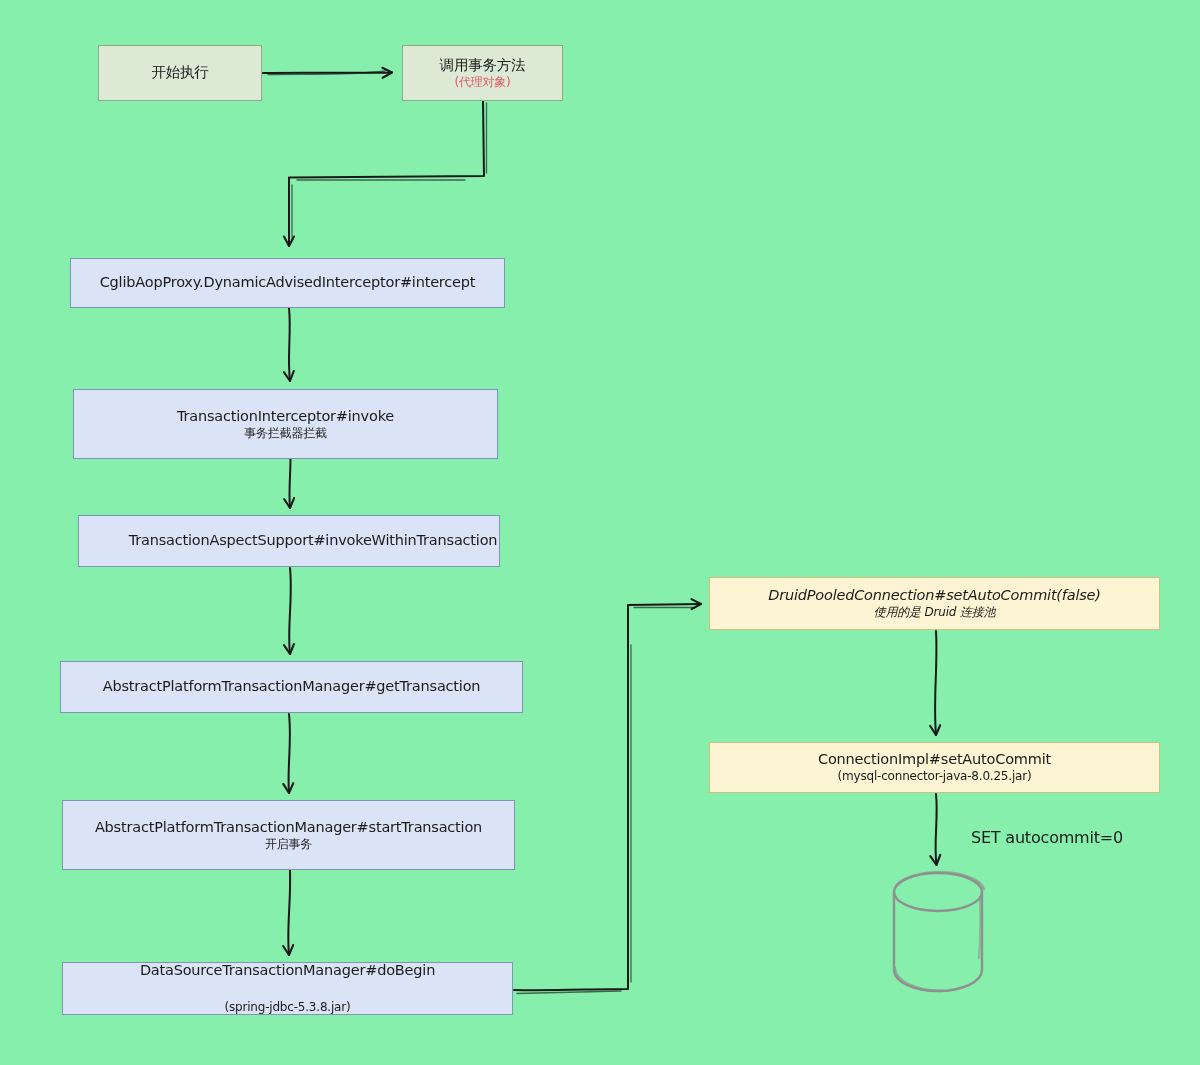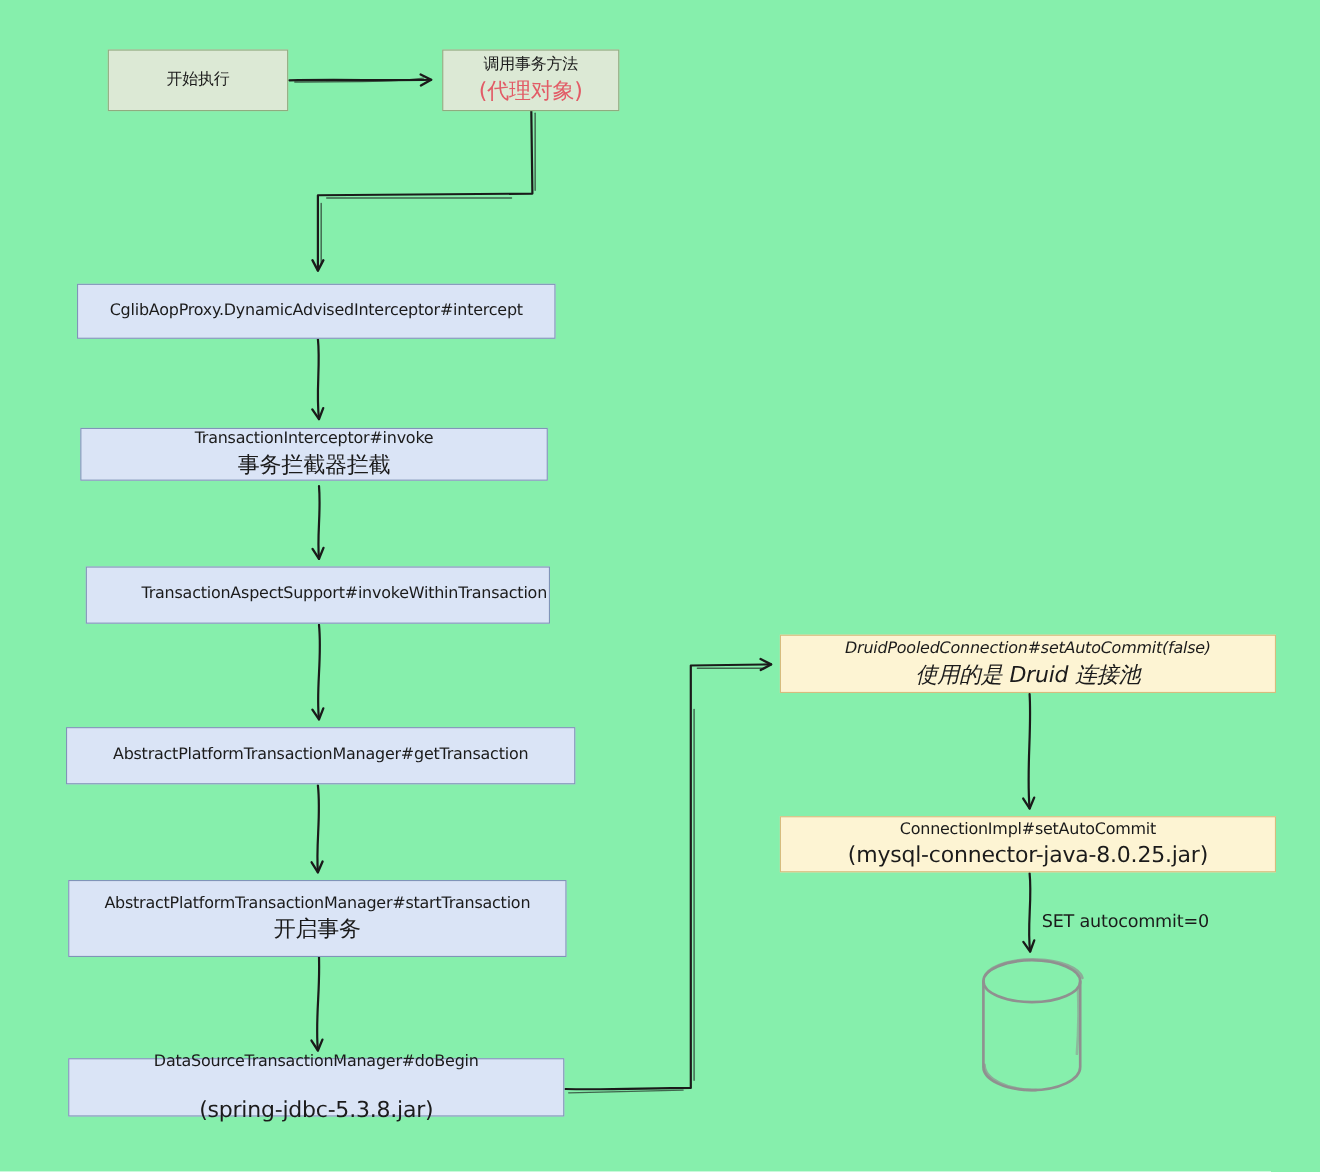--- a/index.html
+++ b/index.html
@@ -12,22 +12,22 @@
     position:absolute;box-sizing:border-box;
     display:flex;flex-direction:column;justify-content:center;align-items:center;
     text-align:center;font-size:14.5px;line-height:1.32;letter-spacing:-0.2px;
     white-space:nowrap;
   }
   .node span{display:block;}
   .green{background:#dce9d5;border:1.6px solid #90ab7f;}
   .blue{background:#dae4f6;border:1.6px solid #8094b8;}
   .yellow{background:#fdf4d3;border:1.6px solid #d6bc7e;}
   .red-line{color:#e25b66;}
-  .sub{font-size:20px;text-align:center;}
-  .float-label{position:absolute;font-size:16px;letter-spacing:-0.2px;color:#1b1b1b;}
+  .sub{font-size:12px;text-align:center;}
+  .float-label{position:absolute;font-size:16px;letter-spacing:-0.2px;color:#1b1b1b;margin-left:24px;}
   .wire{stroke:#1a1a1a;stroke-width:2;fill:none;stroke-linecap:round;stroke-linejoin:round;}
   .ghost{stroke:#1a1a1a;stroke-width:1.3;fill:none;opacity:0.65;stroke-linecap:round;}
   .db-line{stroke:#909090;stroke-width:2.4;fill:none;stroke-linecap:round;}
 </style>
 </head>
 <body>
 
 <div class="canvas">
 
   <svg class="wires" viewBox="0 0 1200 1065" xmlns="http://www.w3.org/2000/svg">
@@ -89,21 +89,21 @@
 
   <div class="node green" style="left:402px;top:45px;width:161px;height:56px;">
     <span>调用事务方法</span>
     <span class="red-line sub">(代理对象)</span>
   </div>
 
   <div class="node blue" style="left:70px;top:258px;width:435px;height:50px;">
     <span>CglibAopProxy.DynamicAdvisedInterceptor#intercept</span>
   </div>
 
-  <div class="node blue" style="left:73px;top:389px;width:425px;height:48px;">
+  <div class="node blue" style="left:73px;top:389px;width:425px;height:70px;">
     <span>TransactionInterceptor#invoke</span>
     <span class="sub">事务拦截器拦截</span>
   </div>
 
   <div class="node blue" style="left:78px;top:515px;width:422px;height:52px;padding-left:48px;">
     <span>TransactionAspectSupport#invokeWithinTransaction</span>
   </div>
 
   <div class="node blue" style="left:60px;top:661px;width:463px;height:52px;">
     <span>AbstractPlatformTransactionManager#getTransaction</span>

